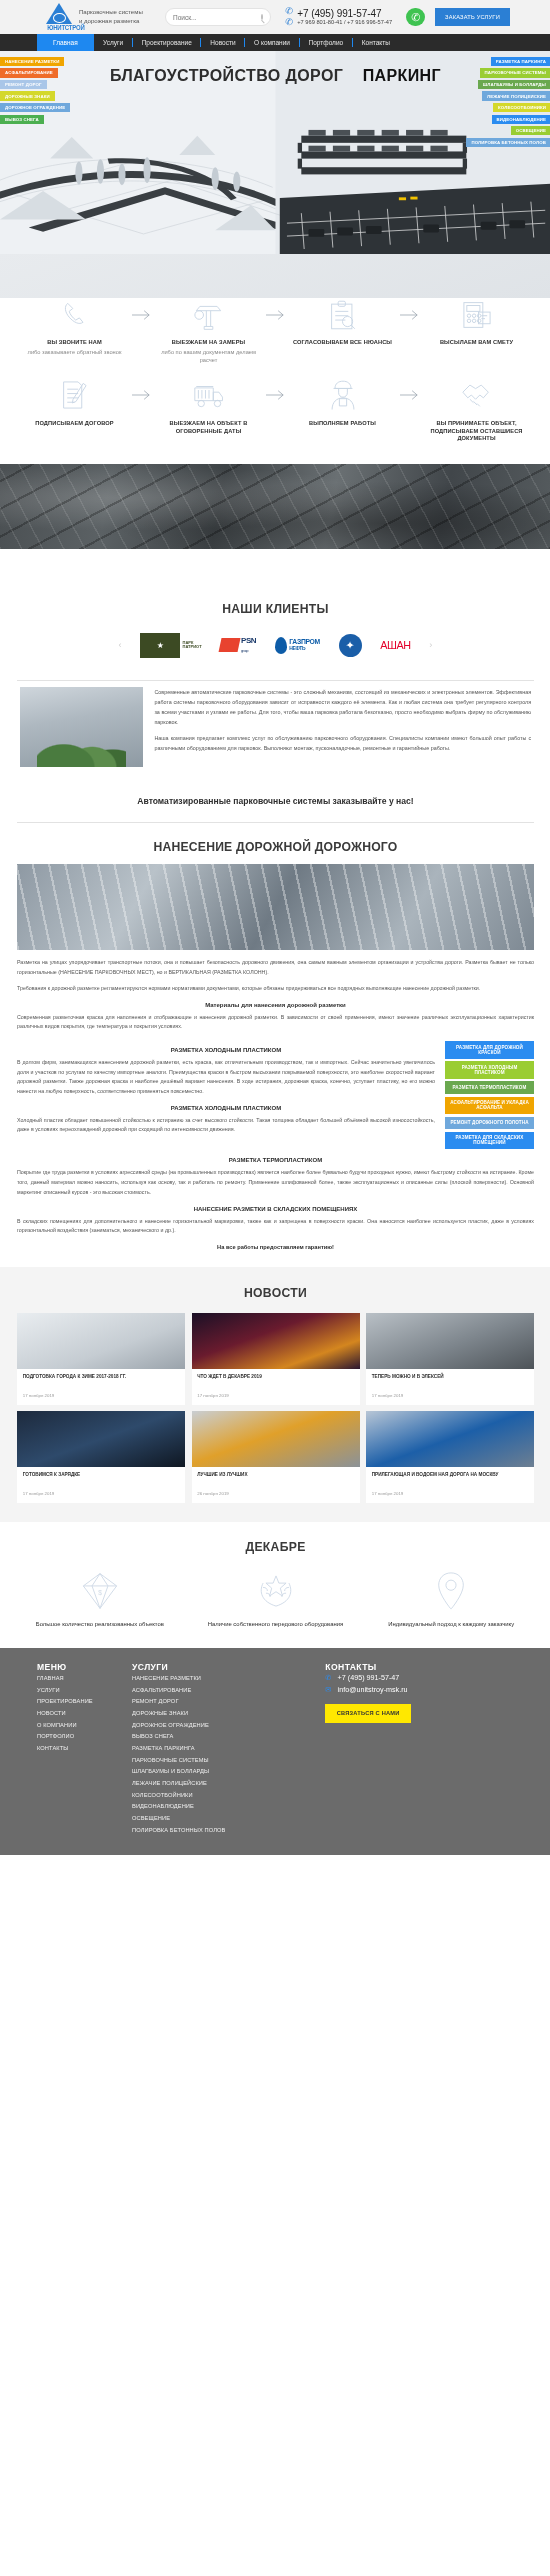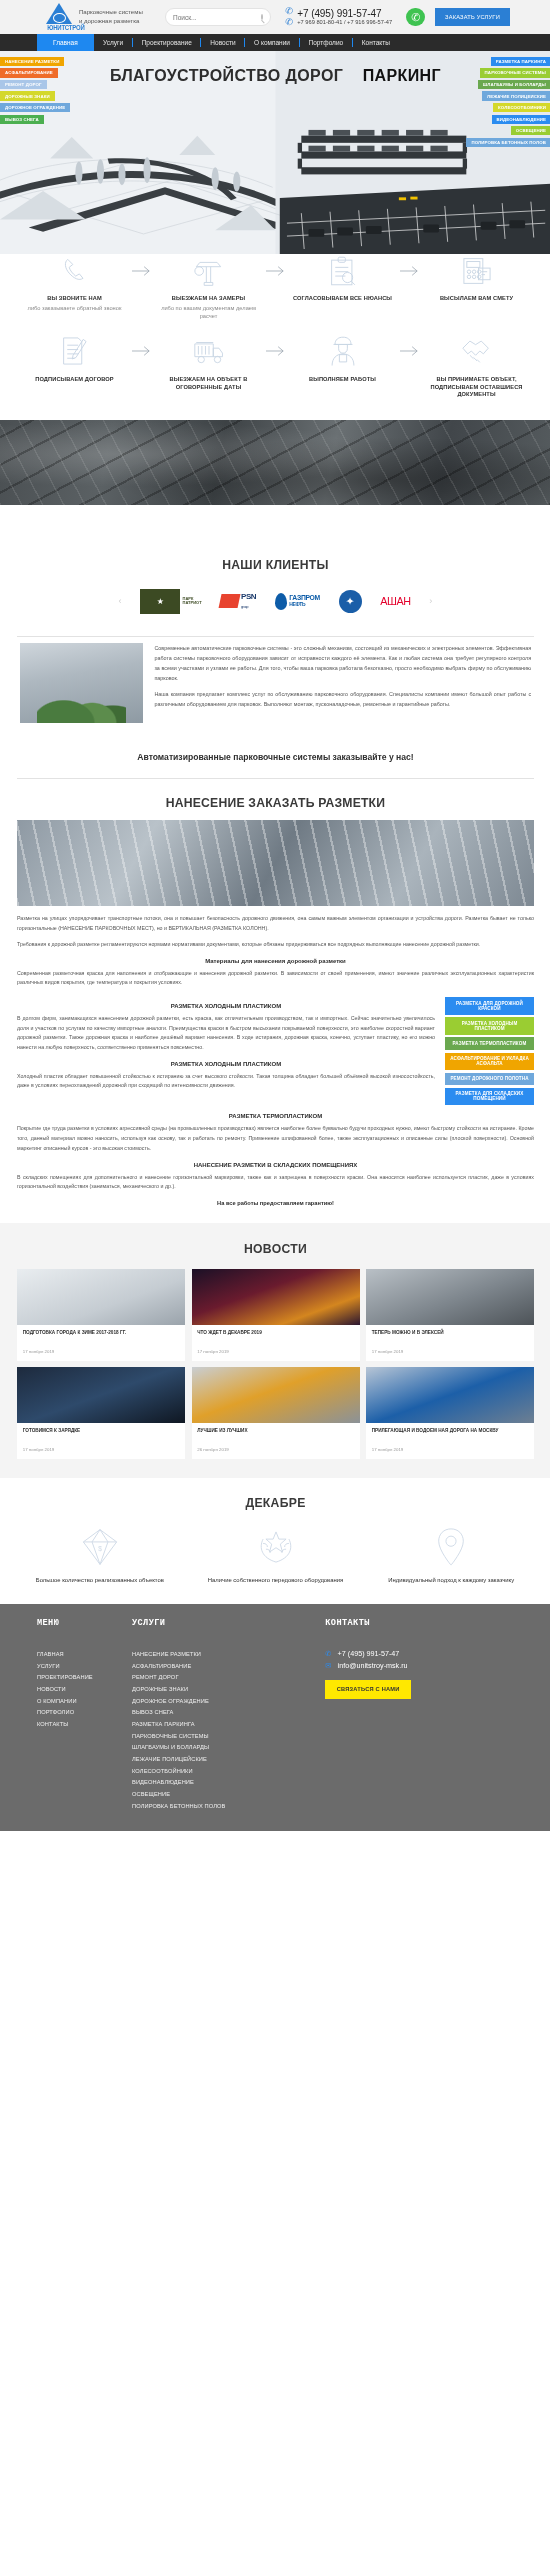--- a/index.html
+++ b/index.html
@@ -66,21 +66,21 @@
   .nav a {
     color: #e6e6e6; font-size: 6.5px; text-decoration: none; display: flex;
     align-items: center; padding: 0 9.3px; position: relative;
   }
   .nav a.active { background: #1e88f0; color: #fff; padding: 0 16px; }
   .nav a:not(.active):not(:last-child)::after {
     content:""; position:absolute; right:0; top:4.3px; bottom:4.3px; width:0.7px; background:#1e88f0;
   }
 
   
-  .hero { position: relative; height: 203px; overflow: hidden;
+  .hero { position: relative; height: 247px; overflow: hidden;
     background: linear-gradient(160deg,#f4f6f8 0%,#e8ebee 45%,#dfe3e7 100%); }
   .hero-img { position:absolute; inset:0; }
   .hero-title {
     position: absolute; top: 16px; left: 0; width: 100%; text-align: center;
     font-size: 16px; color: #2d2d2d; letter-spacing: 0.4px; font-weight: 600;
   }
   .hero-title .bold { font-weight: 800; color: #111; }
   .side-menu { position: absolute; top: 5.7px; display: flex; flex-direction: column; gap: 2.2px; }
   .side-left { left: 0; align-items: flex-start; }
   .side-right { right: 0; align-items: flex-end; }
@@ -165,21 +165,21 @@
   .gr-item .gico { height: 47px; display:flex; align-items:center; justify-content:center; }
   .gr-item .gico svg { stroke:#cfdae6; fill:none; stroke-width:1.3; }
   .gr-item .gt { font-size: 5.9px; color: #2d2d2d; line-height: 1.55; margin-top: 5.7px; }
 
   
   .footer { background: #6b6b6b; color: #fff; padding: 14.3px 17px 18.6px; display: flex; }
   .fcol { }
   .fcol.menu { width: 115px; padding-left: 20px;}
   .fcol.serv { width: 179px; }
   .fcol.cont { flex: 1; padding-left: 14.3px;}
-  .fh { font-size: 8.6px; font-weight: bold; letter-spacing: 0.4px; margin-bottom: 21px; font-family: Liberation Mono, monospace; }
+  .fh { font-size: 8.6px; font-weight: bold; letter-spacing: 0.4px; margin-bottom: 1px; }
   .fcol a, .fcol li { display: block; color: #efefef; font-size: 5.7px; text-decoration: none; line-height: 2.05; letter-spacing: 0.1px; }
   .fcont-line { display: flex; align-items: center; gap: 4.3px; margin-bottom: 2.9px; }
   .fcont-line .ic { color: #2b8cf0; font-size: 7.2px; width: 8px; }
   .fcont-line .tx { font-size: 7.2px; color: #fff; }
   .fbtn { margin-top: 7.2px; background: #ffe800; color: #333; font-size: 5.7px; font-weight: bold;
           padding: 6.5px 11.5px; border: 0; display: inline-block; cursor: pointer; letter-spacing:0.2px;}
 </style>
 </head>
 <body>
 
@@ -514,21 +514,21 @@
     <div class="psys-txt">
       <p>Современные автоматические парковочные системы - это сложный механизм, состоящий из механических и электронных элементов. Эффективная работа системы парковочного оборудования зависит от исправности каждого её элемента. Как и любая система она требует регулярного контроля за всеми участками и узлами ее работы. Для того, чтобы ваша парковка работала безотказно, просто необходимо выбрать фирму по обслуживанию парковок.</p>
       <p style="margin-top:5.7px">Наша компания предлагает комплекс услуг по обслуживанию парковочного оборудования. Специалисты компании имеют большой опыт работы с различными оборудованием для парковок. Выполняют монтаж, пусконаладочные, ремонтные и гарантийные работы.</p>
     </div>
   </div>
   <div class="psys-cta">Автоматизированные парковочные системы заказывайте у нас!</div>
 </div>
 <div class="hr"></div>
 
 <div class="art">
-  <h2>НАНЕСЕНИЕ ЗАКАЗАТЬ РАЗМЕТКИ</h2>
+  <h2>НАНЕСЕНИЕ ДОРОЖНОЙ ДОРОЖНОГО</h2>
   <div class="artimg"></div>
 
   <p>Разметка на улицах упорядочивает транспортные потоки, она и повышает безопасность дорожного движения, она самым важным элементом организации и устройства дороги. Разметка бывает не только горизонтальные (НАНЕСЕНИЕ ПАРКОВОЧНЫХ МЕСТ), но и ВЕРТИКАЛЬНАЯ (РАЗМЕТКА КОЛОНН).</p>
   <p>Требования к дорожной разметке регламентируются нормами нормативами документами, которые обязаны придерживаться все подрядных выполняющие нанесение дорожной разметки.</p>
   <h3>Материалы для нанесения дорожной разметки</h3>
   <p>Современная разметочная краска для наполнения и отображающие и нанесения дорожной разметки. В зависимости от своей применения, имеют значение различных эксплуатационных характеристик различных видов покрытия, где температура и покрытия условиях.</p>
 
   <div class="art-row">
     <div class="art-col">
       <h3>РАЗМЕТКА ХОЛОДНЫМ ПЛАСТИКОМ</h3>

